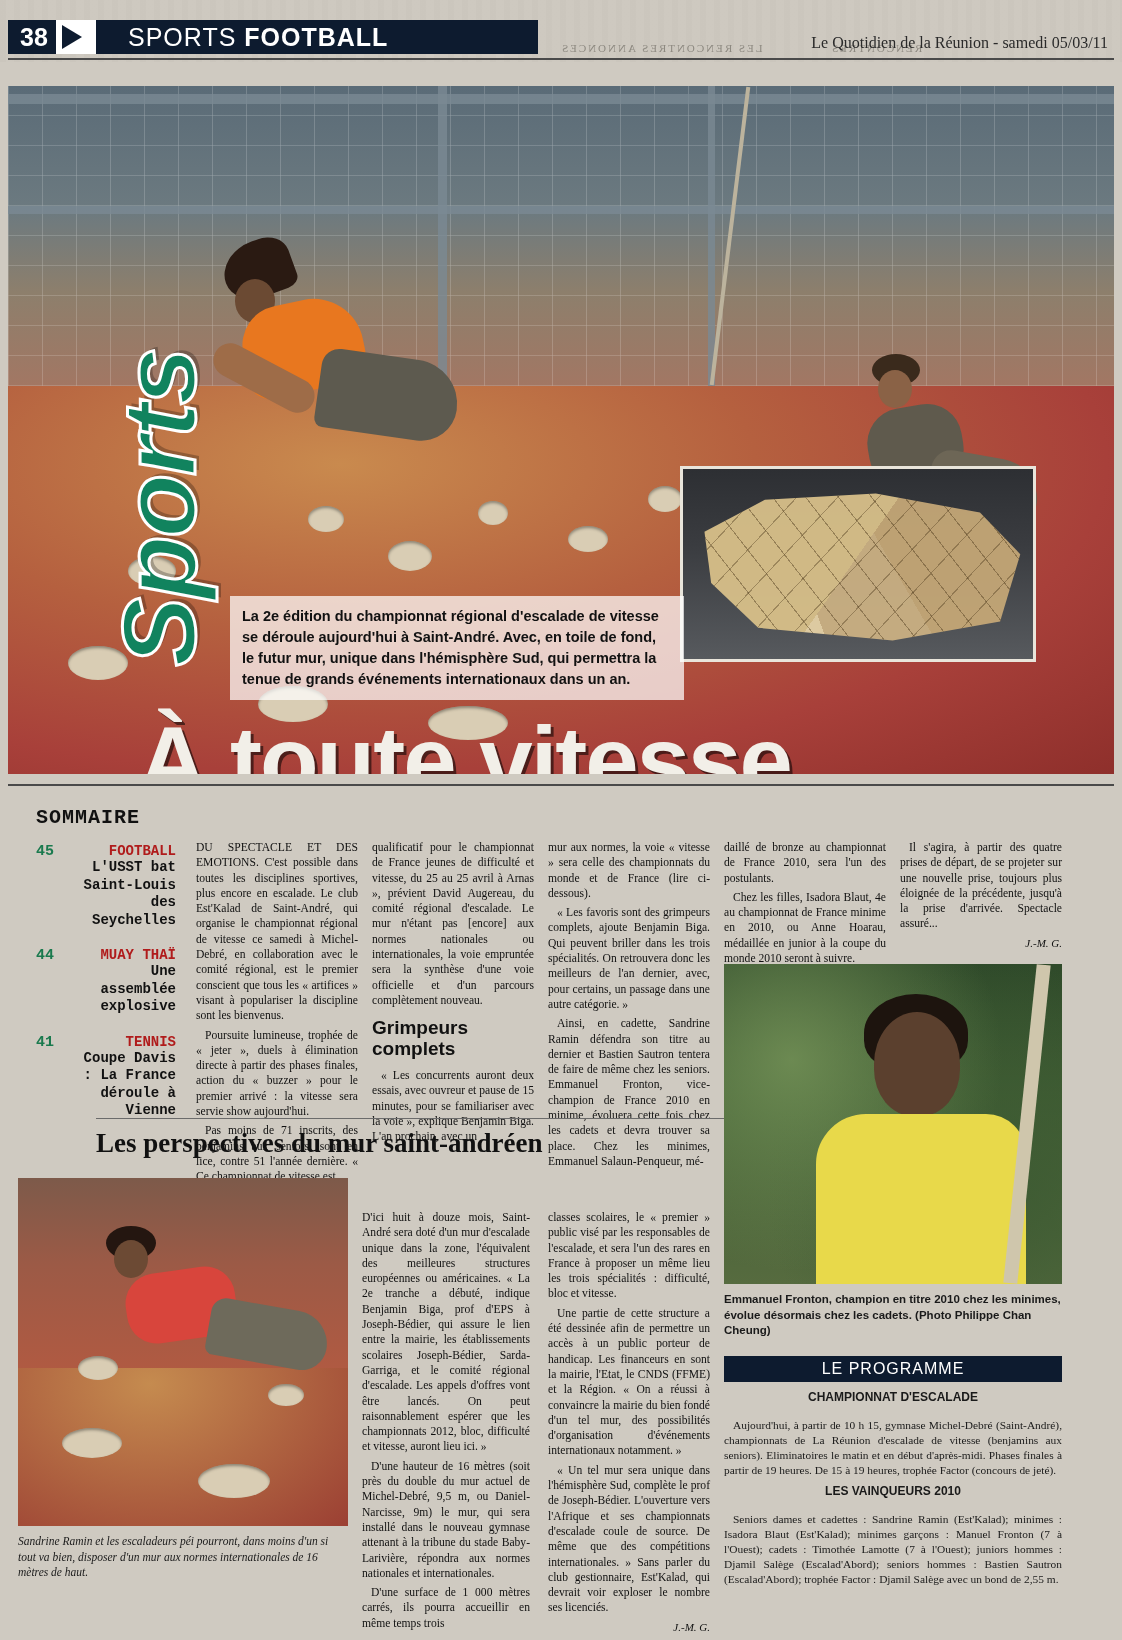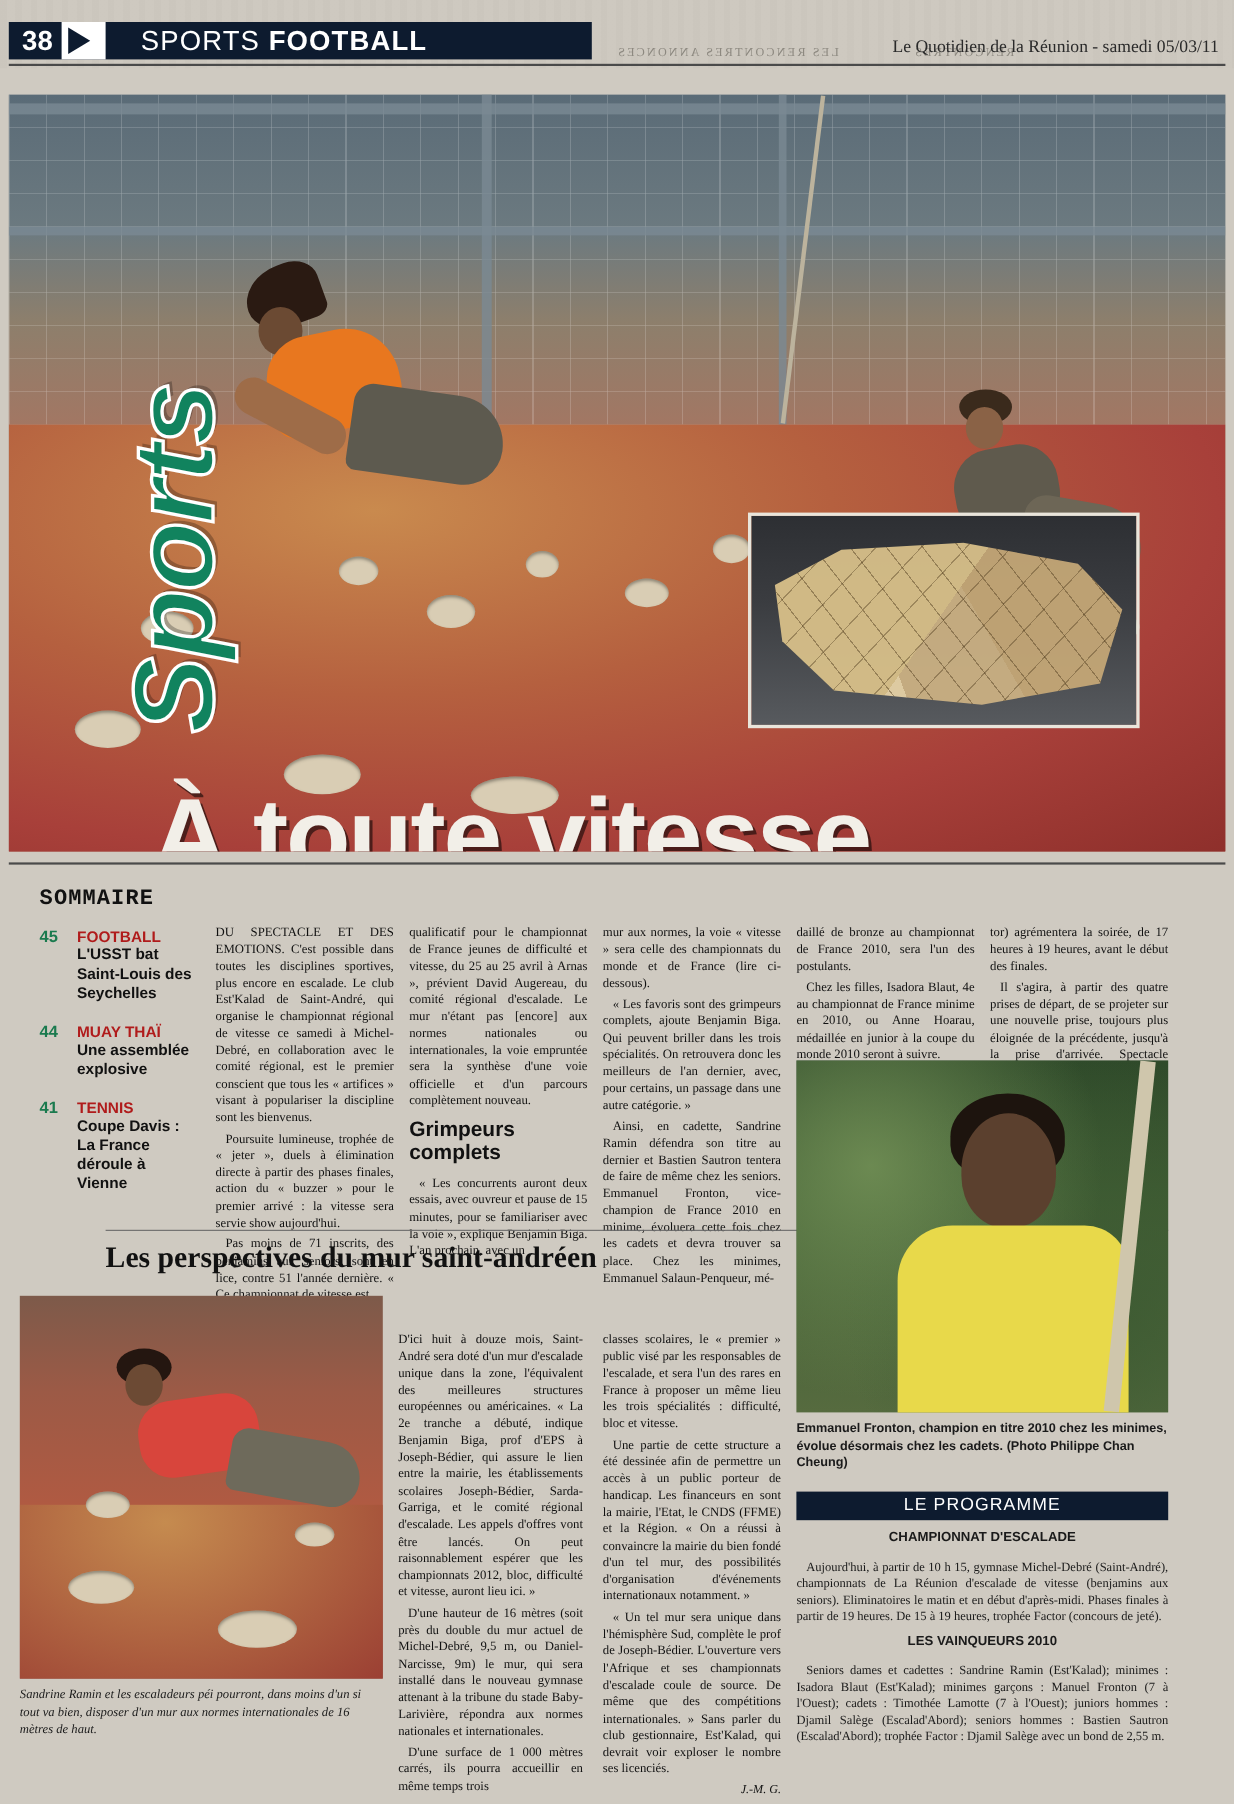--- a/index.html
+++ b/index.html
@@ -69,21 +69,21 @@
      font-size:96px;color:#f2efe8;letter-spacing:-2px;text-shadow:3px 3px 0 rgba(0,0,0,.55);}
 
   .lede{position:absolute;left:222px;top:510px;width:430px;padding:10px 12px;background:rgba(255,255,255,.72);
      font-family:"Liberation Sans",sans-serif;font-weight:bold;font-size:14.5px;line-height:1.45;color:#111;}
 
   
   .rule2{position:absolute;left:8px;top:784px;width:1106px;height:2px;background:#4a4a4a;}
 
   .sommaire{position:absolute;left:36px;top:806px;width:140px;}
   .sommaire h2{margin:0 0 14px 0;font-family:Liberation Mono, monospace;font-size:20px;letter-spacing:1px;color:#111;}
-  .som-item{position:relative;margin-bottom:18px;padding-left:34px;font-family:Liberation Sans, sans-serif;}
+  .som-item{position:relative;margin-bottom:18px;padding-left:34px;font-family:Liberation Mono, monospace;text-align:right;}
   .som-num{position:absolute;left:0;top:0;color:#1a7a4e;font-weight:bold;font-size:15px;}
   .som-cat{color:#b01b1b;font-weight:bold;font-size:14px;display:block;}
   .som-txt{font-weight:bold;font-size:14px;line-height:1.25;color:#111;display:block;}
 
   .col{position:absolute;font-size:11.6px;line-height:1.32;text-align:justify;color:#111;margin-top:32px;}
   .col p{margin:0 0 4px 0;text-indent:9px;}
   .col p.noind{text-indent:0;}
   .subhead{font-family:"Liberation Sans",sans-serif;font-weight:bold;font-size:19px;line-height:1.1;margin:10px 0 8px;}
   .sig{text-align:right;font-style:italic;font-size:11px;margin-top:4px;}
 
@@ -186,20 +186,21 @@
 
     <div class="inset">
       <div class="facets"></div>
       <div class="lines"></div>
     </div>
 
     <div class="sports-word">
       <span>Sports</span>
     </div>
 
+    <div class="lede">La 2e édition du championnat régional d'escalade de vitesse se déroule aujourd'hui à Saint-André. Avec, en toile de fond, le futur mur, unique dans l'hémisphère Sud, qui permettra la tenue de grands événements internationaux dans un an.</div>
     <div class="hero-title">À toute vitesse</div>
   </div>
 
   <div class="rule2"></div>
 
   <div class="sommaire">
     <h2>SOMMAIRE</h2>
 
     <div class="som-item">
       <span class="som-num">45</span>
@@ -236,21 +237,20 @@
     <p>Ainsi, en cadette, Sandrine Ramin défendra son titre au dernier et Bastien Sautron tentera de faire de même chez les seniors. Emmanuel Fronton, vice-champion de France 2010 en minime, évoluera cette fois chez les cadets et devra trouver sa place. Chez les minimes, Emmanuel Salaun-Penqueur, mé-</p>
   </div>
 
   <div class="col c4">
     <p class="noind">daillé de bronze au championnat de France 2010, sera l'un des postulants.</p>
     <p>Chez les filles, Isadora Blaut, 4e au championnat de France minime en 2010, ou Anne Hoarau, médaillée en junior à la coupe du monde 2010 seront à suivre.</p>
     <p>Comme l'an dernier, un trophée du « jeter » (trophée Fac-</p>
   </div>
 
   <div class="col c5">
-    <p class="noind">tor) agrémentera la soirée, de 17 heures à 19 heures, avant le début des finales.</p>
     <p>Il s'agira, à partir des quatre prises de départ, de se projeter sur une nouvelle prise, toujours plus éloignée de la précédente, jusqu'à la prise d'arrivée. Spectacle assuré...</p>
     <div class="sig">J.-M. G.</div>
   </div>
 
   <div class="hr3"></div>
   <div class="h2title">Les perspectives du mur saint-andréen</div>
 
   <div class="photo2">
     <div class="m"></div>
     <div class="hold" style="left:44px;top:250px;width:60px;height:30px;"></div>

